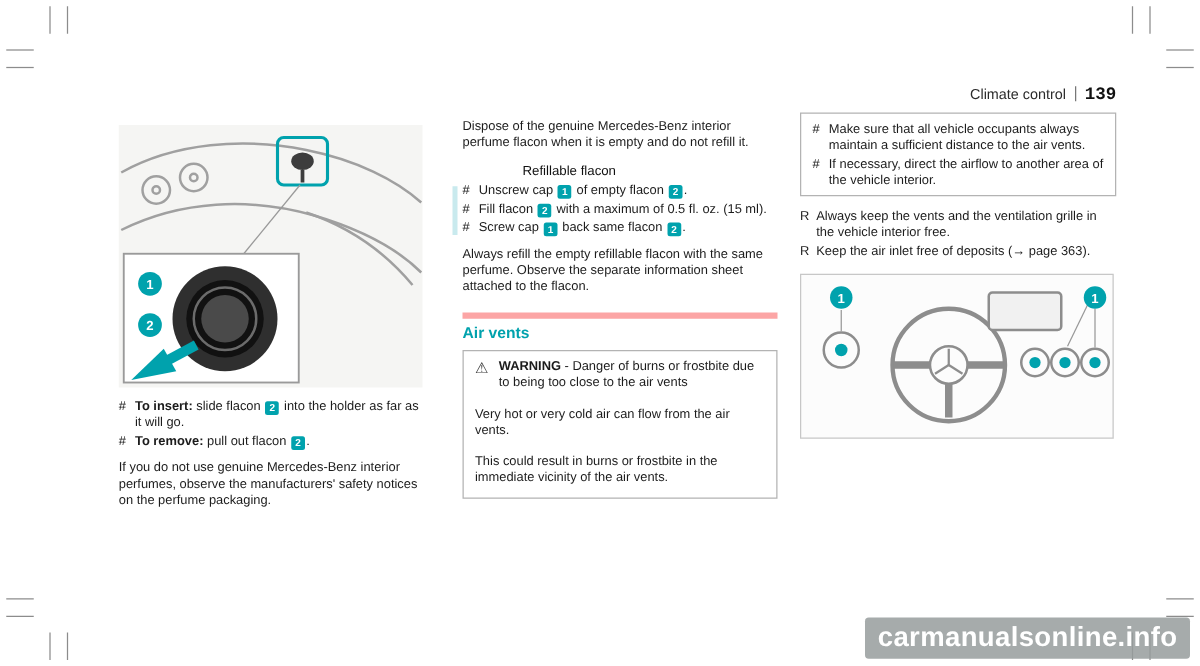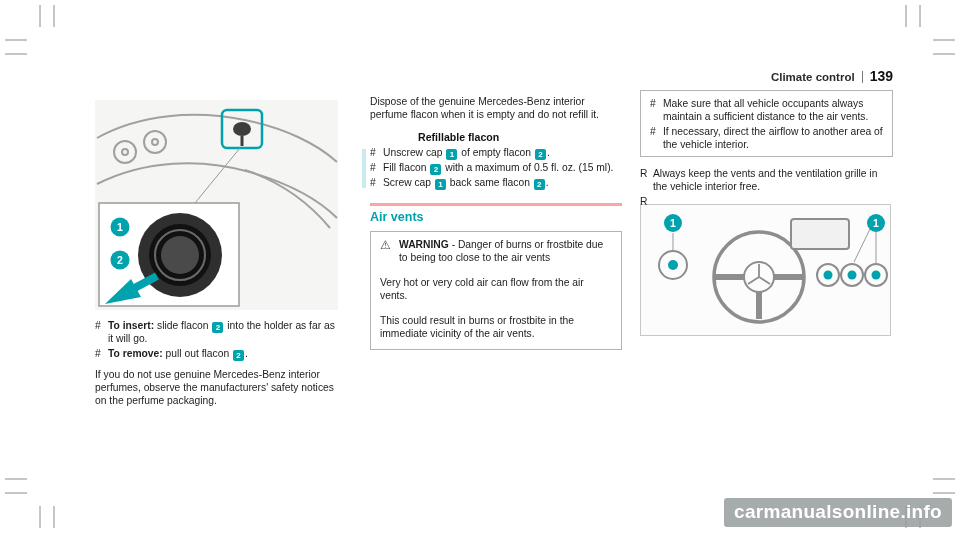--- a/index.html
+++ b/index.html
@@ -7,44 +7,44 @@
   body{
     width:960px;height:533px;position:relative;overflow:hidden;
     background:#ffffff;color:#1c1c1c;
     font-family:"Liberation Sans",sans-serif;
     font-size:10.3px;line-height:1.26;
   }
   .cropmarks{position:absolute;left:0;top:0;width:960px;height:533px;pointer-events:none;}
   .cropmarks line{stroke:#8c8c8c;stroke-width:1;}
 
   .pagehead{position:absolute;top:68px;right:67px;white-space:nowrap;}
-  .pagehead .sect{font-size:11.5px;color:#2b2b2b;font-weight:bold;}
+  .pagehead .sect{font-size:11.5px;color:#2b2b2b;}
   .pagehead .vbar{display:inline-block;width:1px;height:12px;background:#777;margin:0 7px;vertical-align:-2px;}
-  .pagehead .pnum{font-size:14px;font-weight:bold;color:#111;}
+  .pagehead .pnum{font-size:14px;font-weight:bold;color:#111;font-family:Liberation Mono, monospace;}
 
   .col{position:absolute;}
   .col-left{left:95px;top:100px;width:243px;}
   .col-mid{left:370px;top:96px;width:252px;}
   .col-right{left:640px;top:90px;width:253px;}
 
   .para{margin:0 0 3px;}
   .bullet{position:relative;padding-left:13px;margin:0 0 2px;}
   .hash{position:absolute;left:0;top:0;color:#222;}
   .note{margin-top:8px;}
 
   .marker{
     display:inline-block;min-width:11px;height:11px;line-height:11px;
     background:var(--accent);color:#fff;border-radius:2px;
     font-size:8px;font-weight:bold;text-align:center;
     vertical-align:-1px;margin:0 1px;padding:0 1px;box-sizing:border-box;
   }
 
-  .subhead{font-size:10.6px;font-weight:bold;margin:9px 0 3px;color:#111;padding-left:48px;}
+  .subhead{font-size:10.6px;font-weight:normal;margin:9px 0 3px;color:#111;padding-left:48px;}
   .sectionhead{
-    margin:13px 0 4px;padding-top:4px;border-top:3px solid #fca5a5;
+    margin:13px 0 4px;padding-top:4px;border-top:5px solid #fca5a5;
     color:var(--accent);font-size:12.5px;font-weight:bold;
   }
 
   .steps{position:relative;}
   .steps::before{content:"";position:absolute;left:-8px;top:2px;bottom:2px;width:4px;background:#c9eaee;}
 
   .warnbox{border:1px solid #b3b3b3;padding:7px 9px 3px;margin-top:5px;background:#fff;}
   .warnbox.cont{margin:0 0 11px;padding-bottom:2px;}
   .warnhead{position:relative;padding-left:19px;margin:0 0 6px;}
   .warnicon{position:absolute;left:0;top:-1px;font-family:"DejaVu Sans",sans-serif;font-size:12px;color:#3a3a3a;}
@@ -59,21 +59,21 @@
   .lineart2{stroke:#8d8d8d;fill:none;}
   .callout circle{fill:var(--accent);}
   .callout text{fill:#fff;font-size:10.5px;font-weight:bold;text-anchor:middle;font-family:"Liberation Sans",sans-serif;}
   .leader{stroke:#999;stroke-width:1;}
 
   .instr-list{margin-top:10px;}
 
   .watermark{
     position:absolute;right:8px;bottom:6px;
     background:rgba(150,156,156,0.85);color:#fff;
-    font-size:19px;font-weight:bold;letter-spacing:0.3px;
+    font-size:22px;font-weight:bold;letter-spacing:0.3px;
     padding:2px 10px 3px;border-radius:3px;
   }
 </style>
 </head>
 <body>
 
 <div class="page">
 
   <svg class="cropmarks" viewBox="0 0 960 533">
     <line x1="40" y1="5" x2="40" y2="27"></line>
@@ -148,39 +148,40 @@
   <section class="col col-mid">
     <p class="para">Dispose of the genuine Mercedes-Benz interior perfume flacon when it is empty and do not refill it.</p>
     <h3 class="subhead">Refillable flacon</h3>
 
     <div class="steps">
       <p class="bullet"><span class="hash">#</span><span>Unscrew cap </span><span class="marker">1</span><span> of empty flacon </span><span class="marker">2</span><span>.</span></p>
       <p class="bullet"><span class="hash">#</span><span>Fill flacon </span><span class="marker">2</span><span> with a maximum of 0.5 fl. oz. (15 ml).</span></p>
       <p class="bullet"><span class="hash">#</span><span>Screw cap </span><span class="marker">1</span><span> back same flacon </span><span class="marker">2</span><span>.</span></p>
     </div>
 
+    <p class="para note">Always refill the empty refillable flacon with the same perfume. Observe the separate information sheet attached to the flacon.</p>
 
     <h2 class="sectionhead">Air vents</h2>
 
     <div class="warnbox">
       <p class="warnhead"><span class="warnicon">⚠</span><b>WARNING</b><span> - Danger of burns or frostbite due to being too close to the air vents</span></p>
       <p class="warnbody">Very hot or very cold air can flow from the air vents.</p>
       <p class="warnbody">This could result in burns or frostbite in the immediate vicinity of the air vents.</p>
     </div>
   </section>
 
   <section class="col col-right">
     <div class="warnbox cont">
       <p class="bullet"><span class="hash">#</span><span>Make sure that all vehicle occupants always maintain a sufficient distance to the air vents.</span></p>
       <p class="bullet"><span class="hash">#</span><span>If necessary, direct the airflow to another area of the vehicle interior.</span></p>
     </div>
 
 
     <p class="bullet"><span class="hash">R</span><span>Always keep the vents and the ventilation grille in the vehicle interior free.</span></p>
-    <p class="bullet"><span class="hash">R</span></p>
+    <p class="bullet"><span class="hash">R</span><span>Keep the air inlet free of deposits (→ page 363).</span></p>
 
     <figure class="fig fig-right">
       <svg width="249" height="130" viewBox="0 0 249 130">
         <g class="lineart2">
           <circle cx="118" cy="72" r="45" stroke-width="3.5"></circle>
           <circle cx="118" cy="72" r="15" stroke-width="2"></circle>
           <line x1="118" y1="72" x2="118" y2="59" stroke-width="1.8"></line>
           <line x1="118" y1="72" x2="107" y2="79" stroke-width="1.8"></line>
           <line x1="118" y1="72" x2="129" y2="79" stroke-width="1.8"></line>
           <line x1="74" y1="72" x2="103" y2="72" stroke-width="6"></line>

